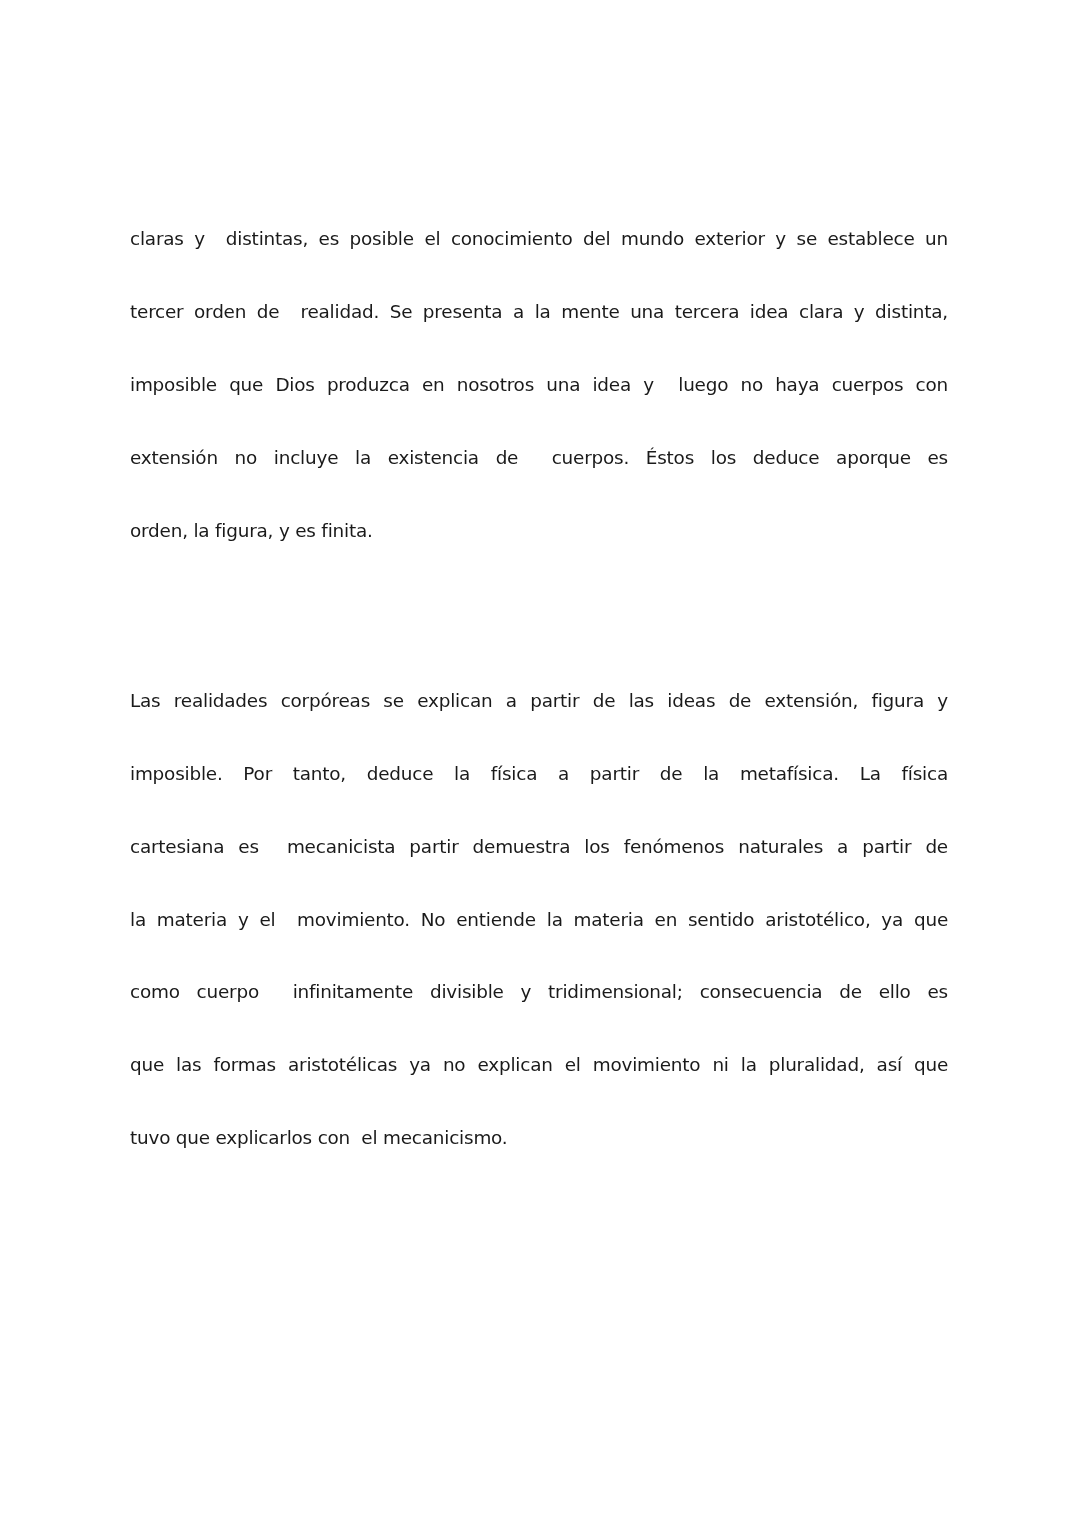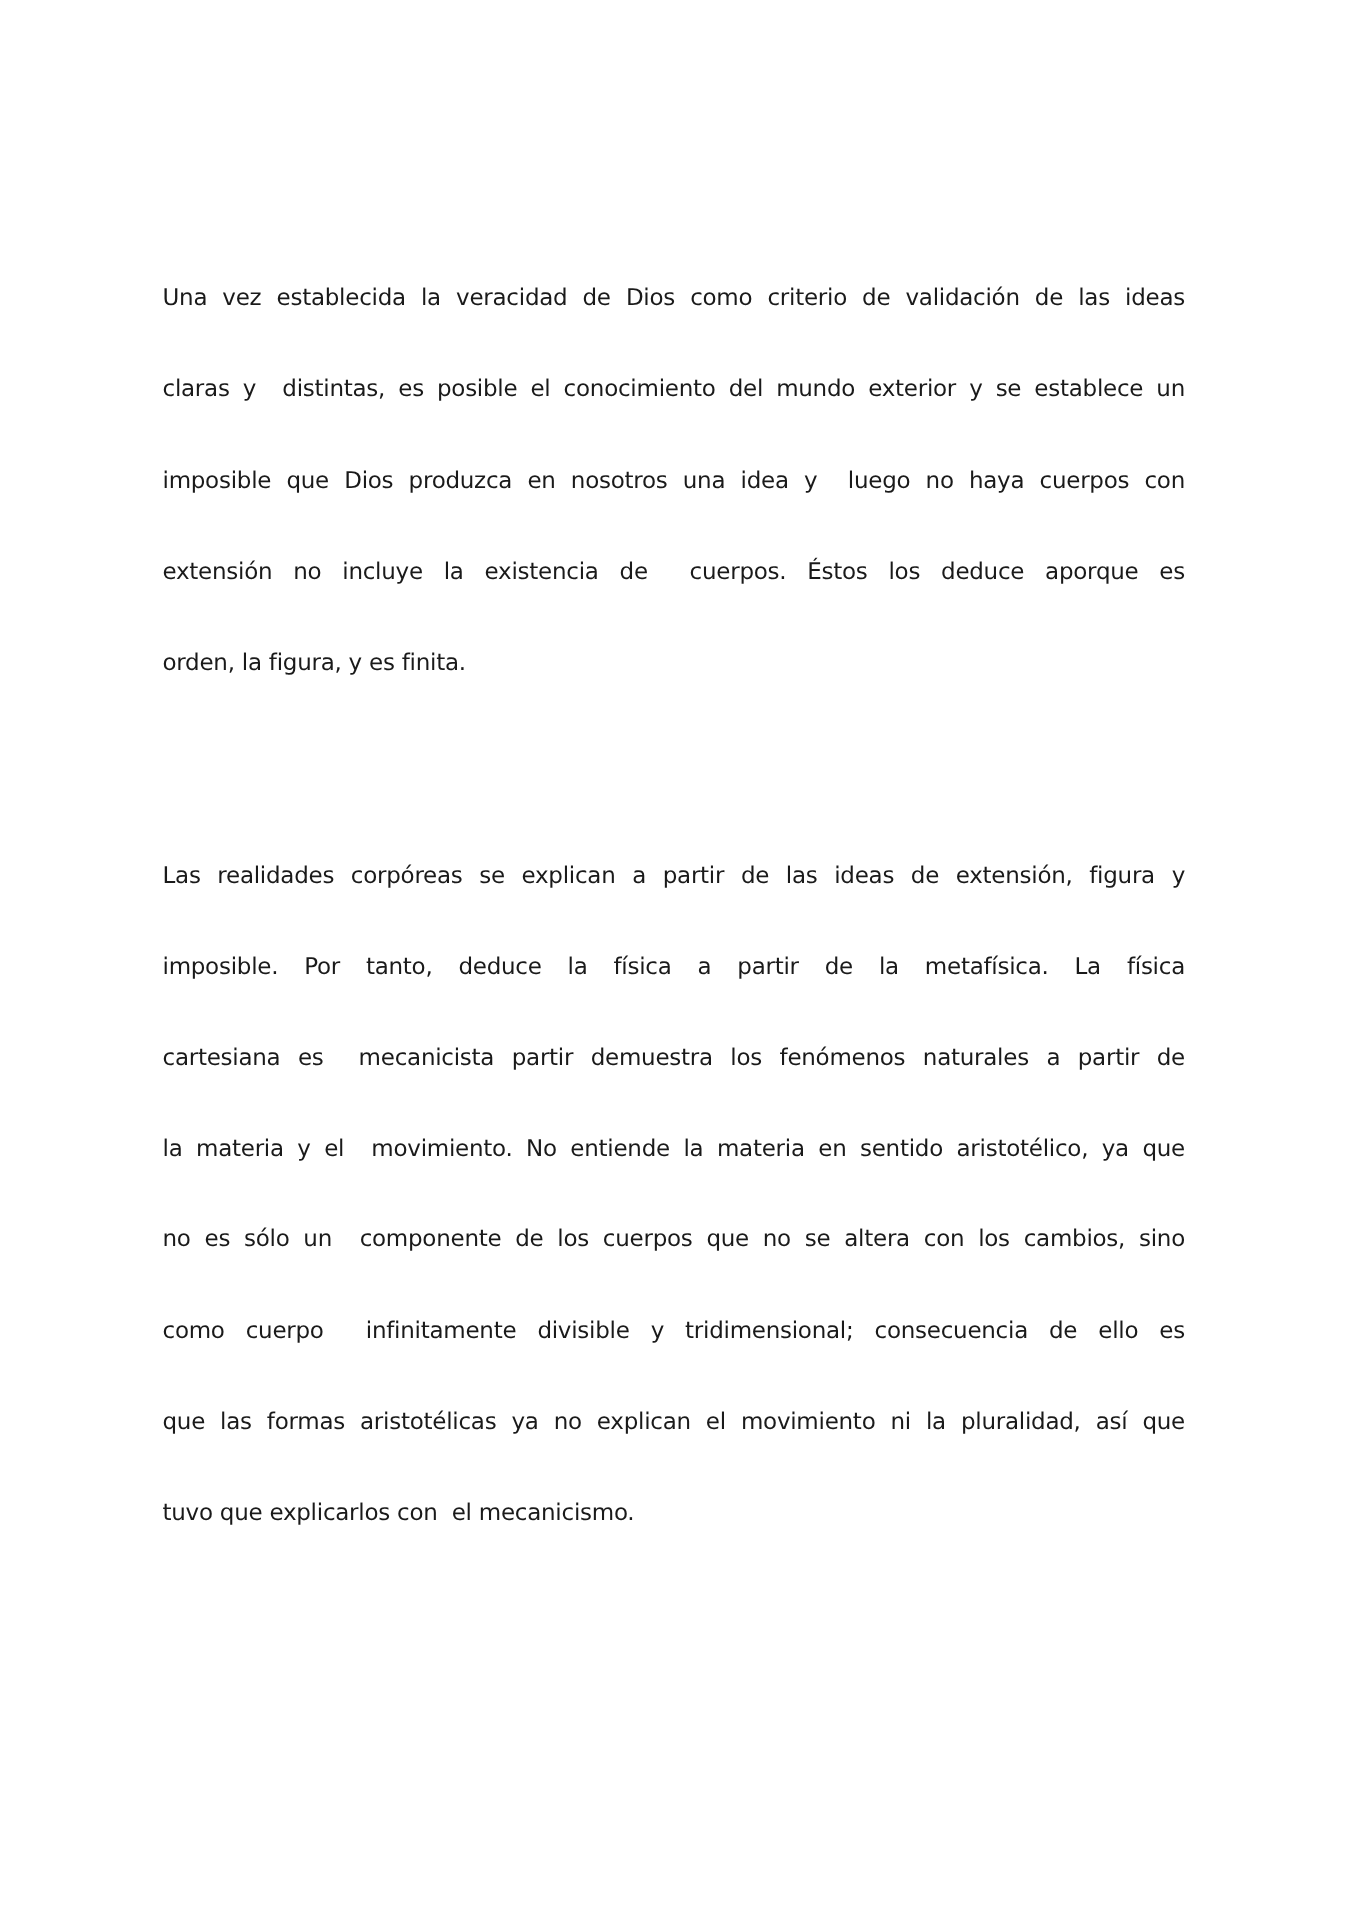--- a/index.html
+++ b/index.html
@@ -19,29 +19,28 @@
       word-spacing: 0px;
     }
     .line { display: block; text-align: justify; text-align-last: justify; height: 24.3px; }
     .line.last { text-align-last: left; }
   </style>
 </head>
 <body>
 
 <div class="page">
   <div>
-    <span class="line">Una vez establecida la veracidad de Dios como criterio de validación de las ideas</span>
     <span class="line">claras y  distintas, es posible el conocimiento del mundo exterior y se establece un</span>
+    <span class="line">tercer orden de  realidad. Se presenta a la mente una tercera idea clara y distinta,</span>
     <span class="line">imposible que Dios produzca en nosotros una idea y  luego no haya cuerpos con</span>
     <span class="line">extensión no incluye la existencia de  cuerpos. Éstos los deduce aporque es</span>
     <span class="line last">orden, la figura, y es finita.</span>
   </div>
   <div>
     <span class="line">Las realidades corpóreas se explican a partir de las ideas de extensión, figura y</span>
     <span class="line">imposible. Por tanto, deduce la física a partir de la metafísica. La física</span>
     <span class="line">cartesiana es  mecanicista partir demuestra los fenómenos naturales a partir de</span>
     <span class="line">la materia y el  movimiento. No entiende la materia en sentido aristotélico, ya que</span>
-    <span class="line">no es sólo un  componente de los cuerpos que no se altera con los cambios, sino</span>
     <span class="line">como cuerpo  infinitamente divisible y tridimensional; consecuencia de ello es</span>
     <span class="line">que las formas aristotélicas ya no explican el movimiento ni la pluralidad, así que</span>
     <span class="line last">tuvo que explicarlos con  el mecanicismo.</span>
   </div>
 </div>
 
 </body></html>

